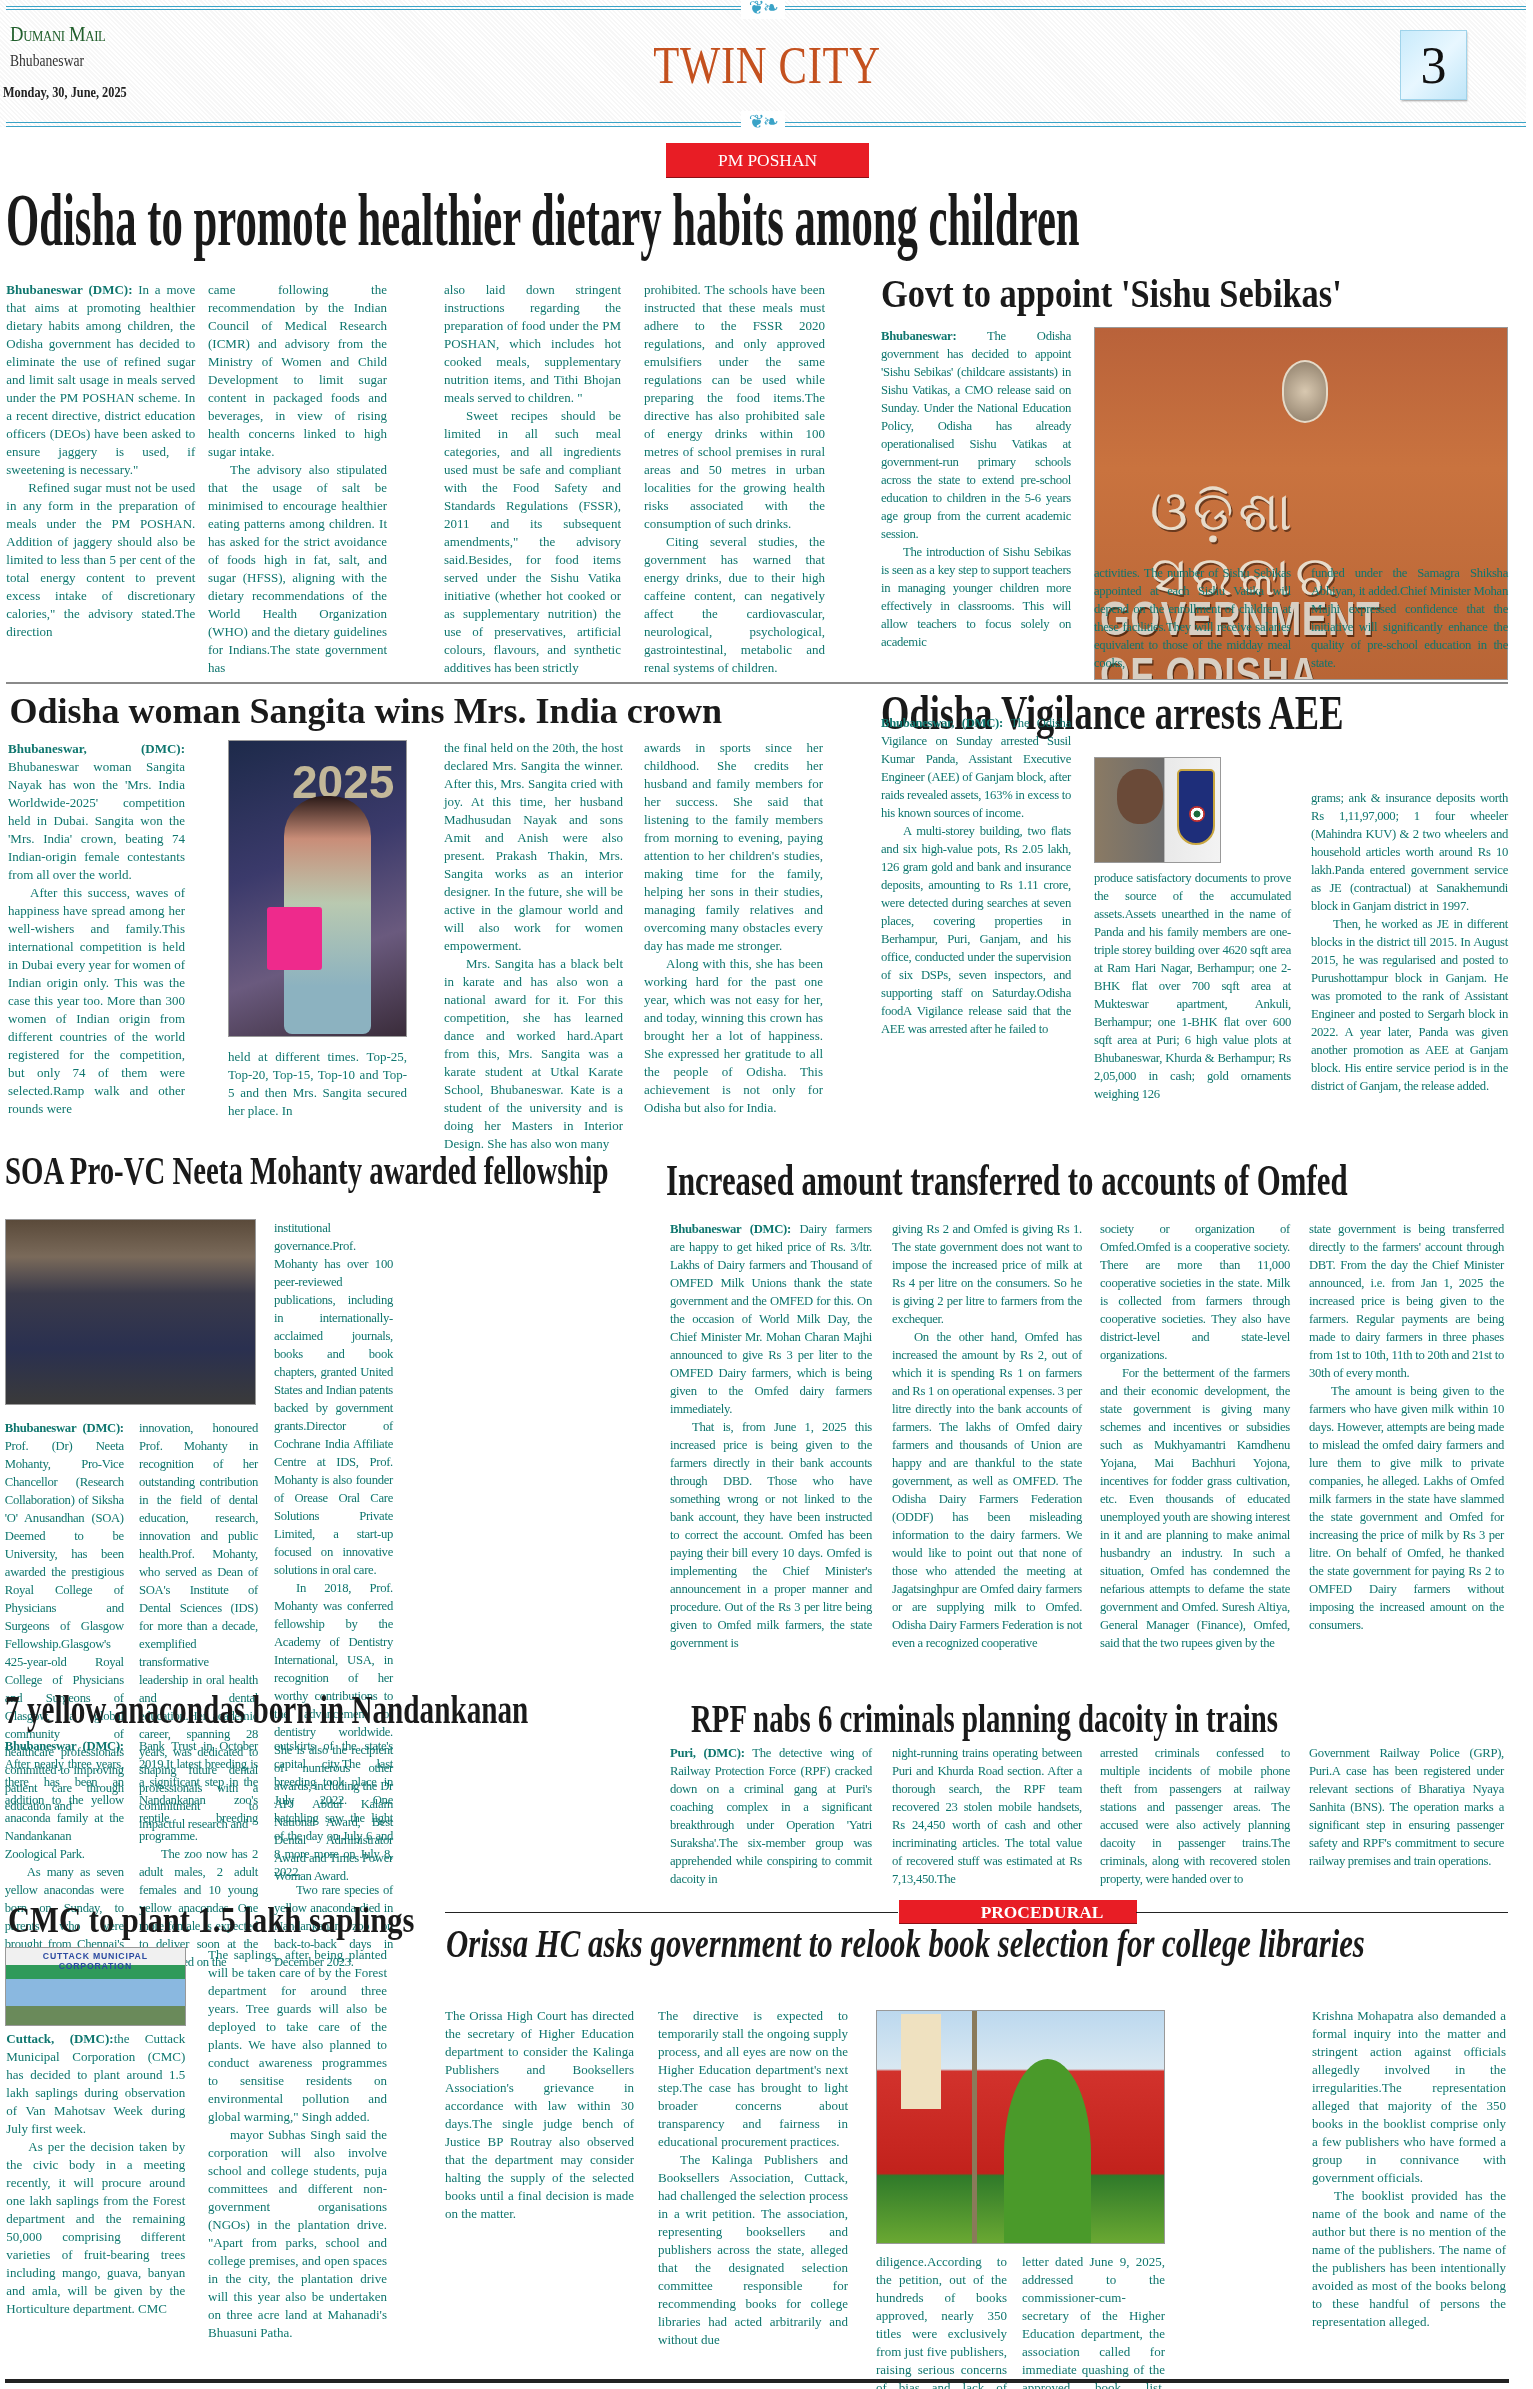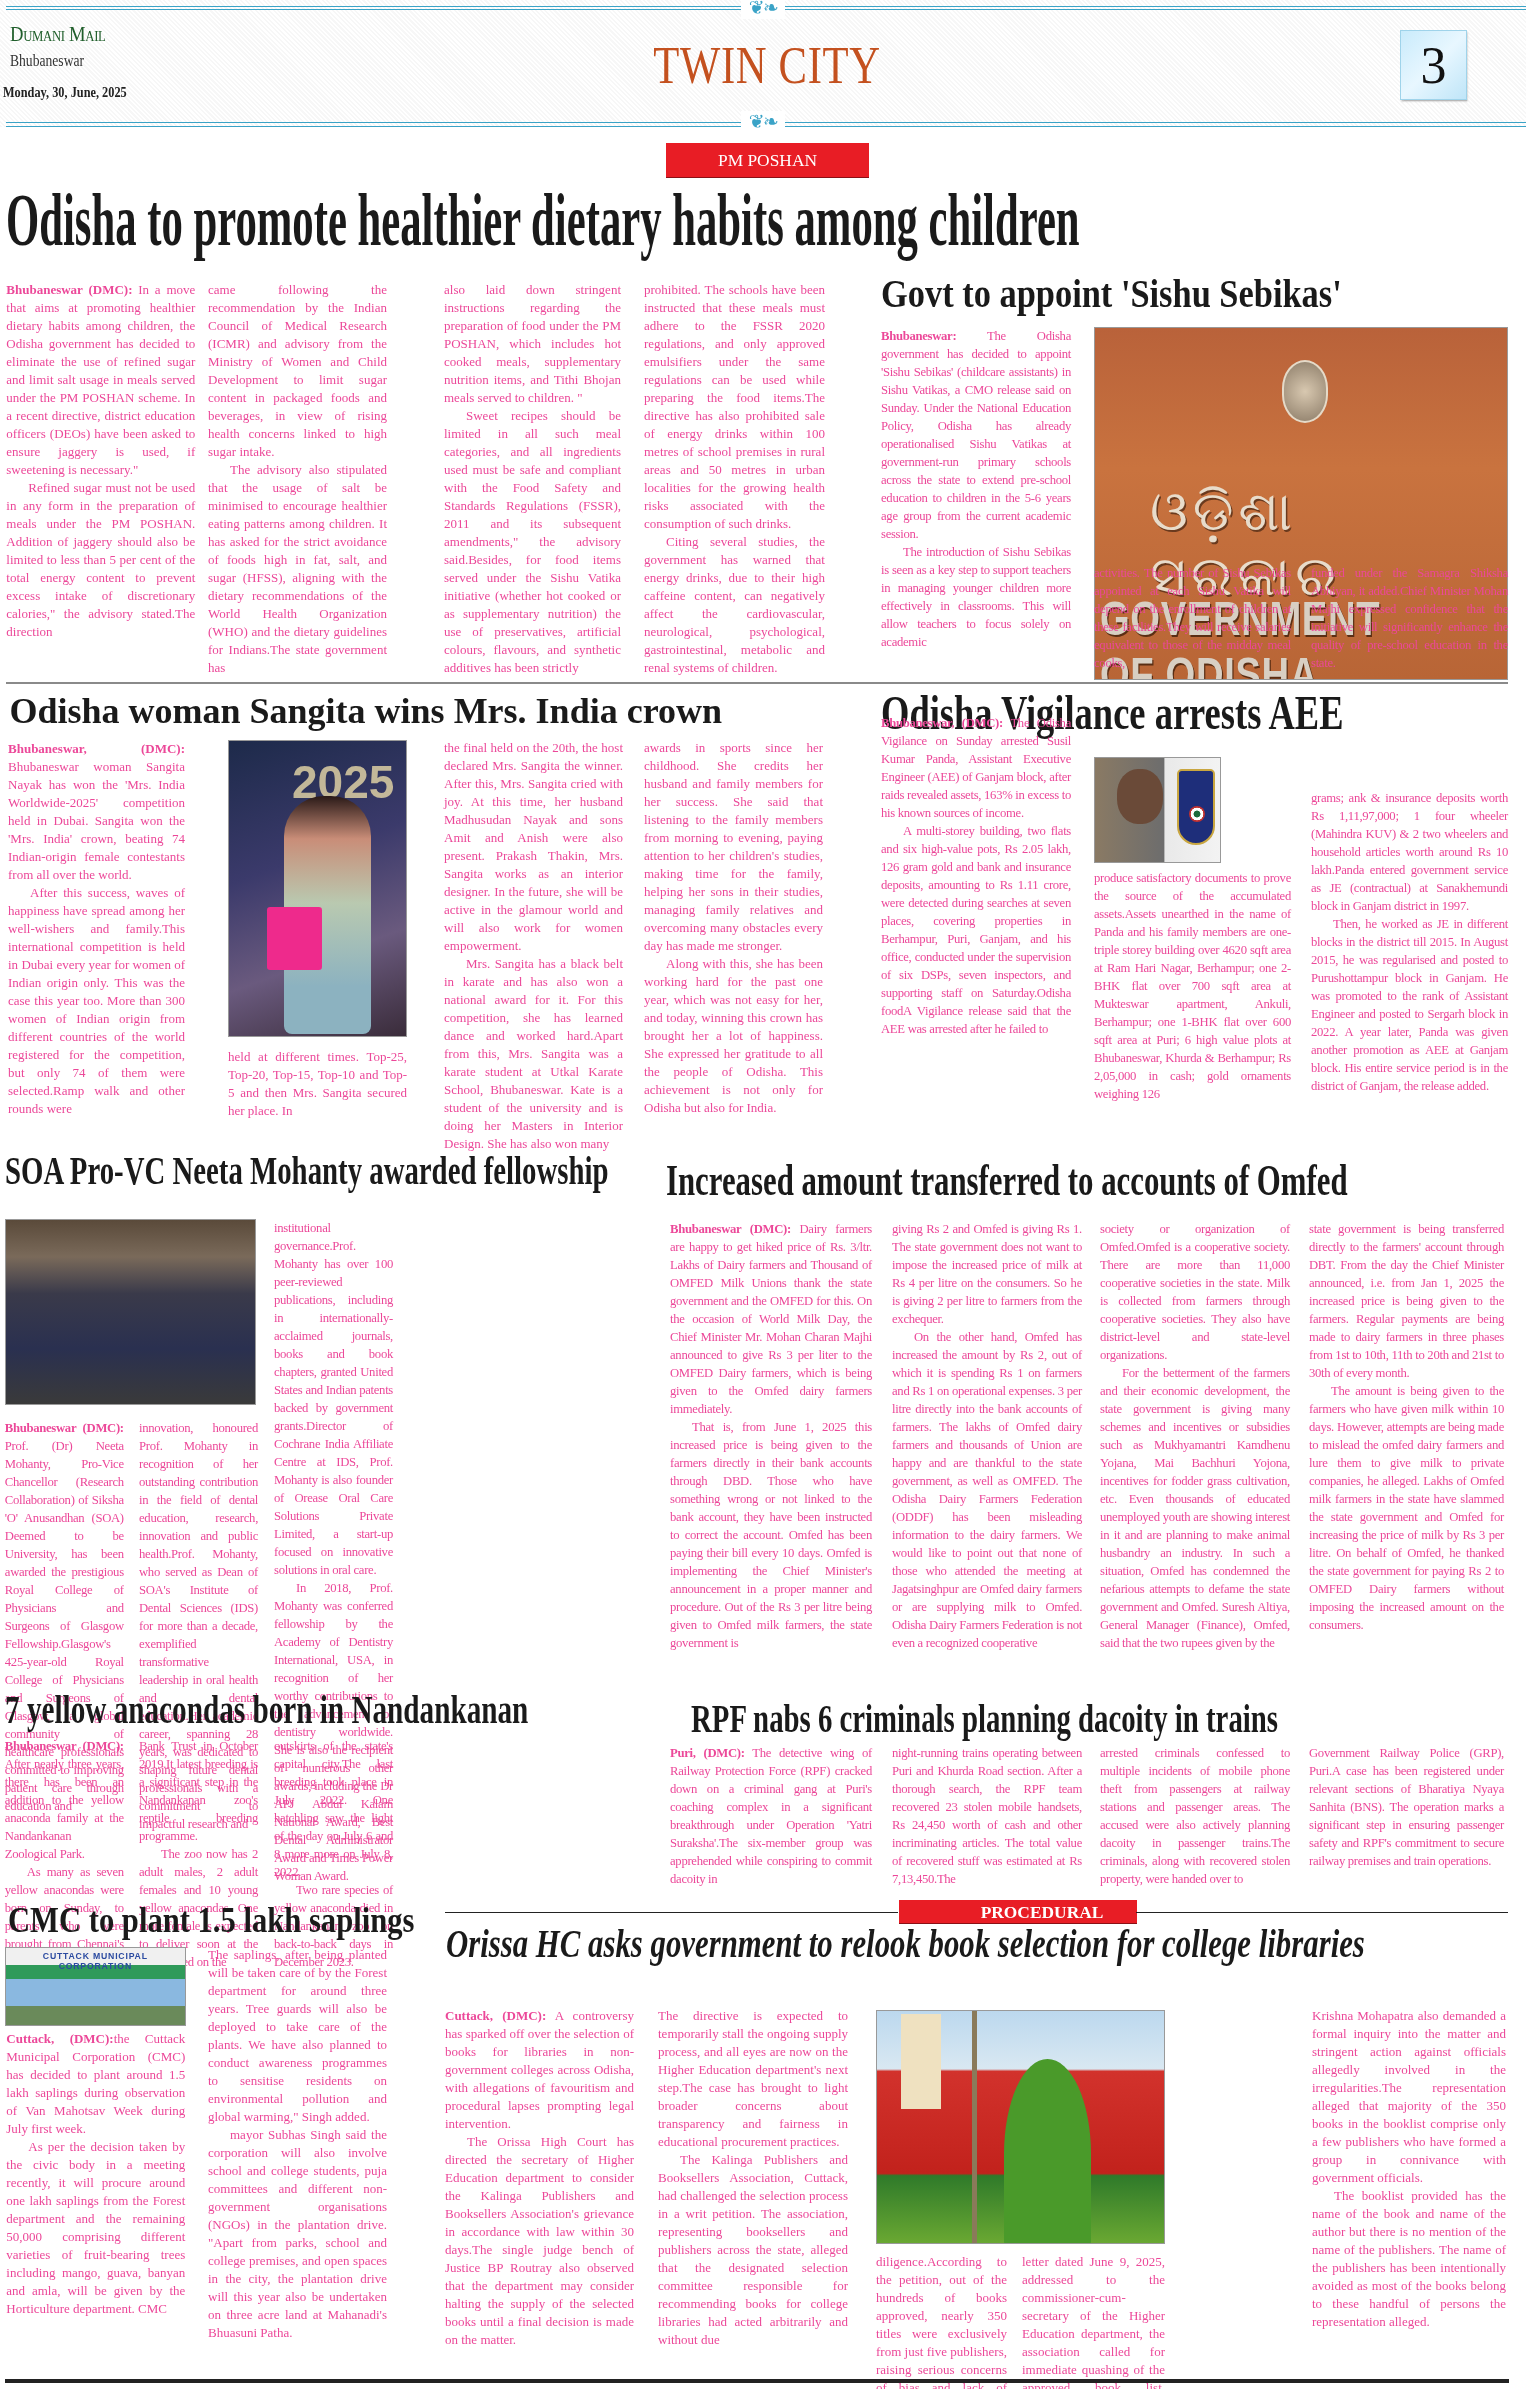--- a/index.html
+++ b/index.html
@@ -38,21 +38,21 @@
   .hl.sangita { left: 9.5px; top: 693px; font-size: 36px; }
   .hl.vig { left: 881px; top: 689px; font-size: 48px; transform: scaleX(0.76); }
   .hl.soa { left: 4.8px; top: 1151px; font-size: 40px; transform: scaleX(0.72); }
   .hl.omfed { left: 666px; top: 1159px; font-size: 44px; transform: scaleX(0.7); }
   .hl.ana { left: 4.8px; top: 1690px; font-size: 40px; transform: scaleX(0.73); }
   .hl.rpf { left: 691px; top: 1699px; font-size: 40px; transform: scaleX(0.72); }
   .hl.cmc { left: 8px; top: 1902px; font-size: 36px; transform: scaleX(0.85); }
   .hl.hc { left: 446px; top: 1924px; font-size: 40px; font-style: italic; transform: scaleX(0.77); }
 
   
-  .col { position: absolute; font-size: 13px; line-height: 18px; text-align: justify; color: #ec4899; }
+  .col { position: absolute; font-size: 13px; line-height: 18px; text-align: justify; color: #0f766e; }
   .col.narrow { font-size: 12.7px; letter-spacing: -0.3px; }
   .col p { text-indent: 0; }
   .col p + p { text-indent: 22px; }
   .dateline { font-weight: bold; }
 
   
   .hr { position: absolute; height: 0; border-top: 2.4px solid #8a8a8a; }
   .hr.dark { border-top: 4.8px solid #222; }
 
   
@@ -249,21 +249,20 @@
 <div class="col" style="left:208px; top:1946px; width:179px;">
   <p>The saplings, after being planted will be taken care of by the Forest department for around three years. Tree guards will also be deployed to take care of the plants. We have also planned to conduct awareness programmes to sensitise residents on environmental pollution and global warming," Singh added.</p>
   <p>mayor Subhas Singh said the corporation will also involve school and college students, puja committees and different non-government organisations (NGOs) in the plantation drive. "Apart from parks, school and college premises, and open spaces in the city, the plantation drive will this year also be undertaken on three acre land at Mahanadi's Bhuasuni Patha.</p>
 </div>
 
 <div class="tag-rule" style="left:445px; top:1912px; width:453px;"></div>
 <div class="tag proc">PROCEDURAL LAPSES</div>
 <div class="tag-rule" style="left:1136px; top:1912px; width:372px;"></div>
 <h2 class="hl hc cond">Orissa HC asks government to relook book selection for college libraries</h2>
 <div class="col" style="left:445px; top:2007px; width:189px;">
-  <p><span class="dateline">Cuttack, (DMC):</span> <span>A controversy has sparked off over the selection of books for libraries in non-government colleges across Odisha, with allegations of favouritism and procedural lapses prompting legal intervention.</span></p>
   <p>The Orissa High Court has directed the secretary of Higher Education department to consider the Kalinga Publishers and Booksellers Association's grievance in accordance with law within 30 days.The single judge bench of Justice BP Routray also observed that the department may consider halting the supply of the selected books until a final decision is made on the matter.</p>
 </div>
 <div class="col" style="left:658px; top:2007px; width:190px;">
   <p>The directive is expected to temporarily stall the ongoing supply process, and all eyes are now on the Higher Education department's next step.The case has brought to light broader concerns about transparency and fairness in educational procurement practices.</p>
   <p>The Kalinga Publishers and Booksellers Association, Cuttack, had challenged the selection process in a writ petition. The association, representing booksellers and publishers across the state, alleged that the designated selection committee responsible for recommending books for college libraries had acted arbitrarily and without due</p>
 </div>
 <div class="photo ph-hc">
   <div class="tower"></div>
   <div class="palm"></div>
   <div class="tree"></div>

